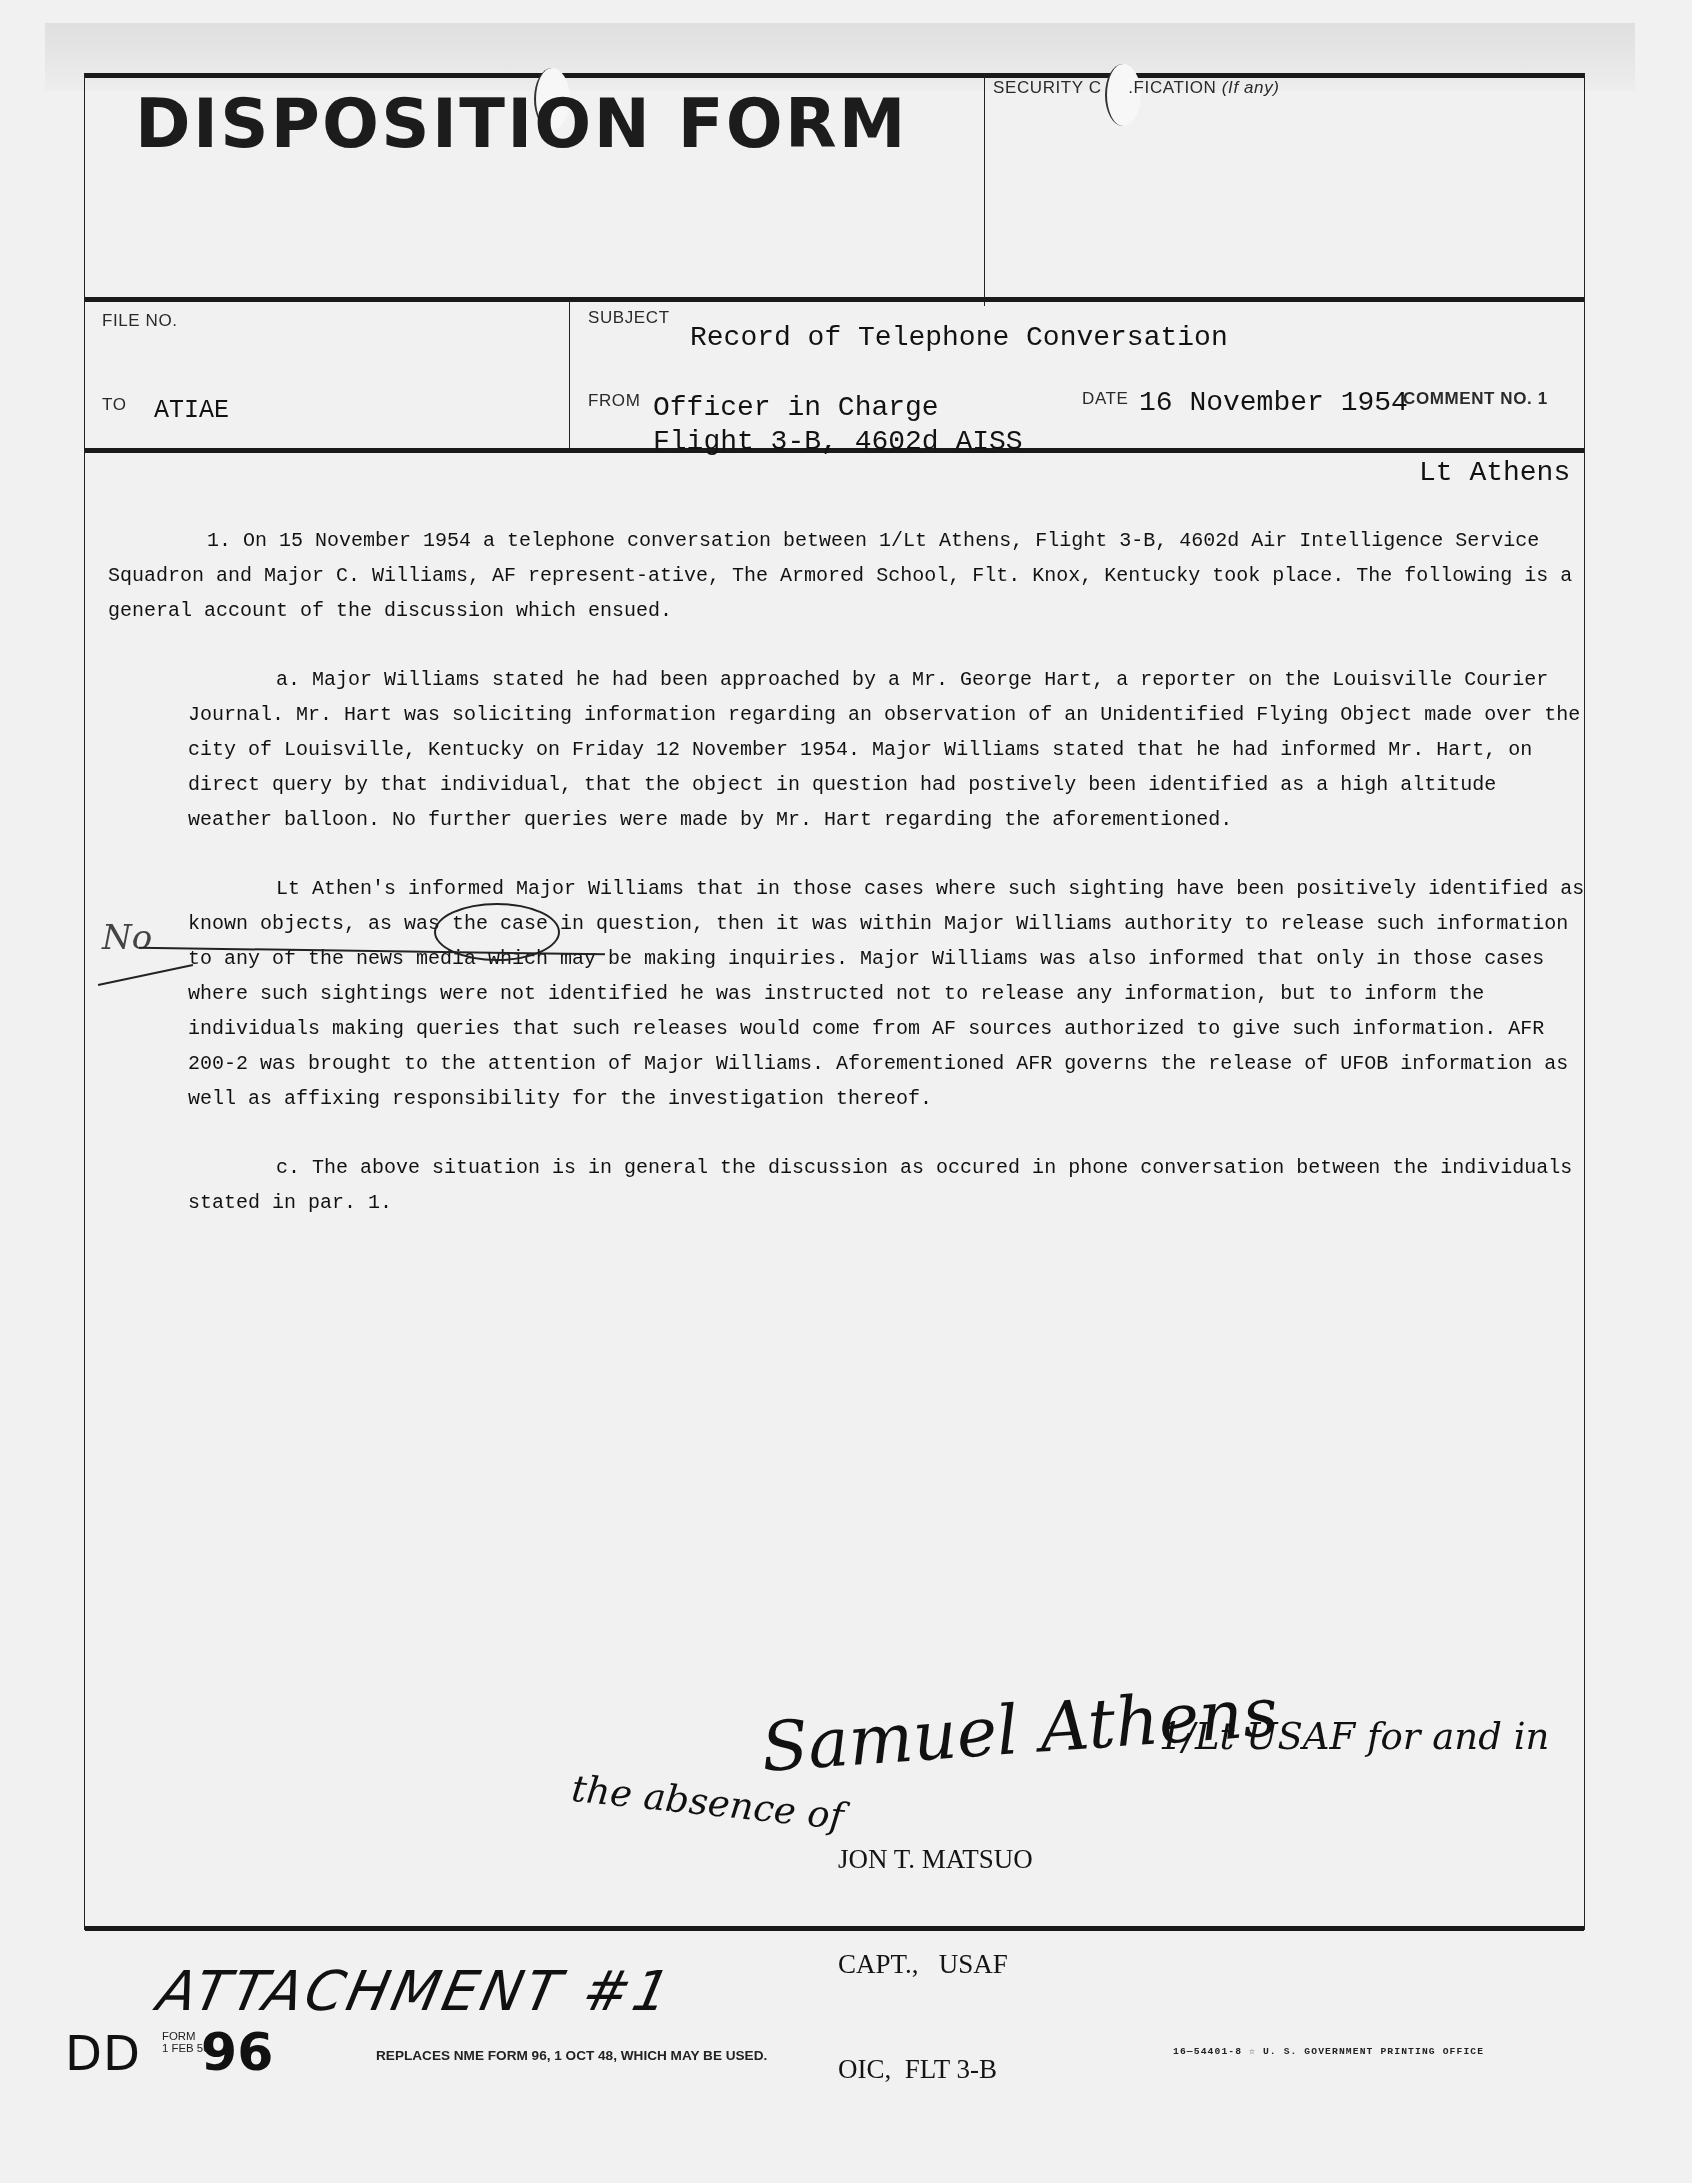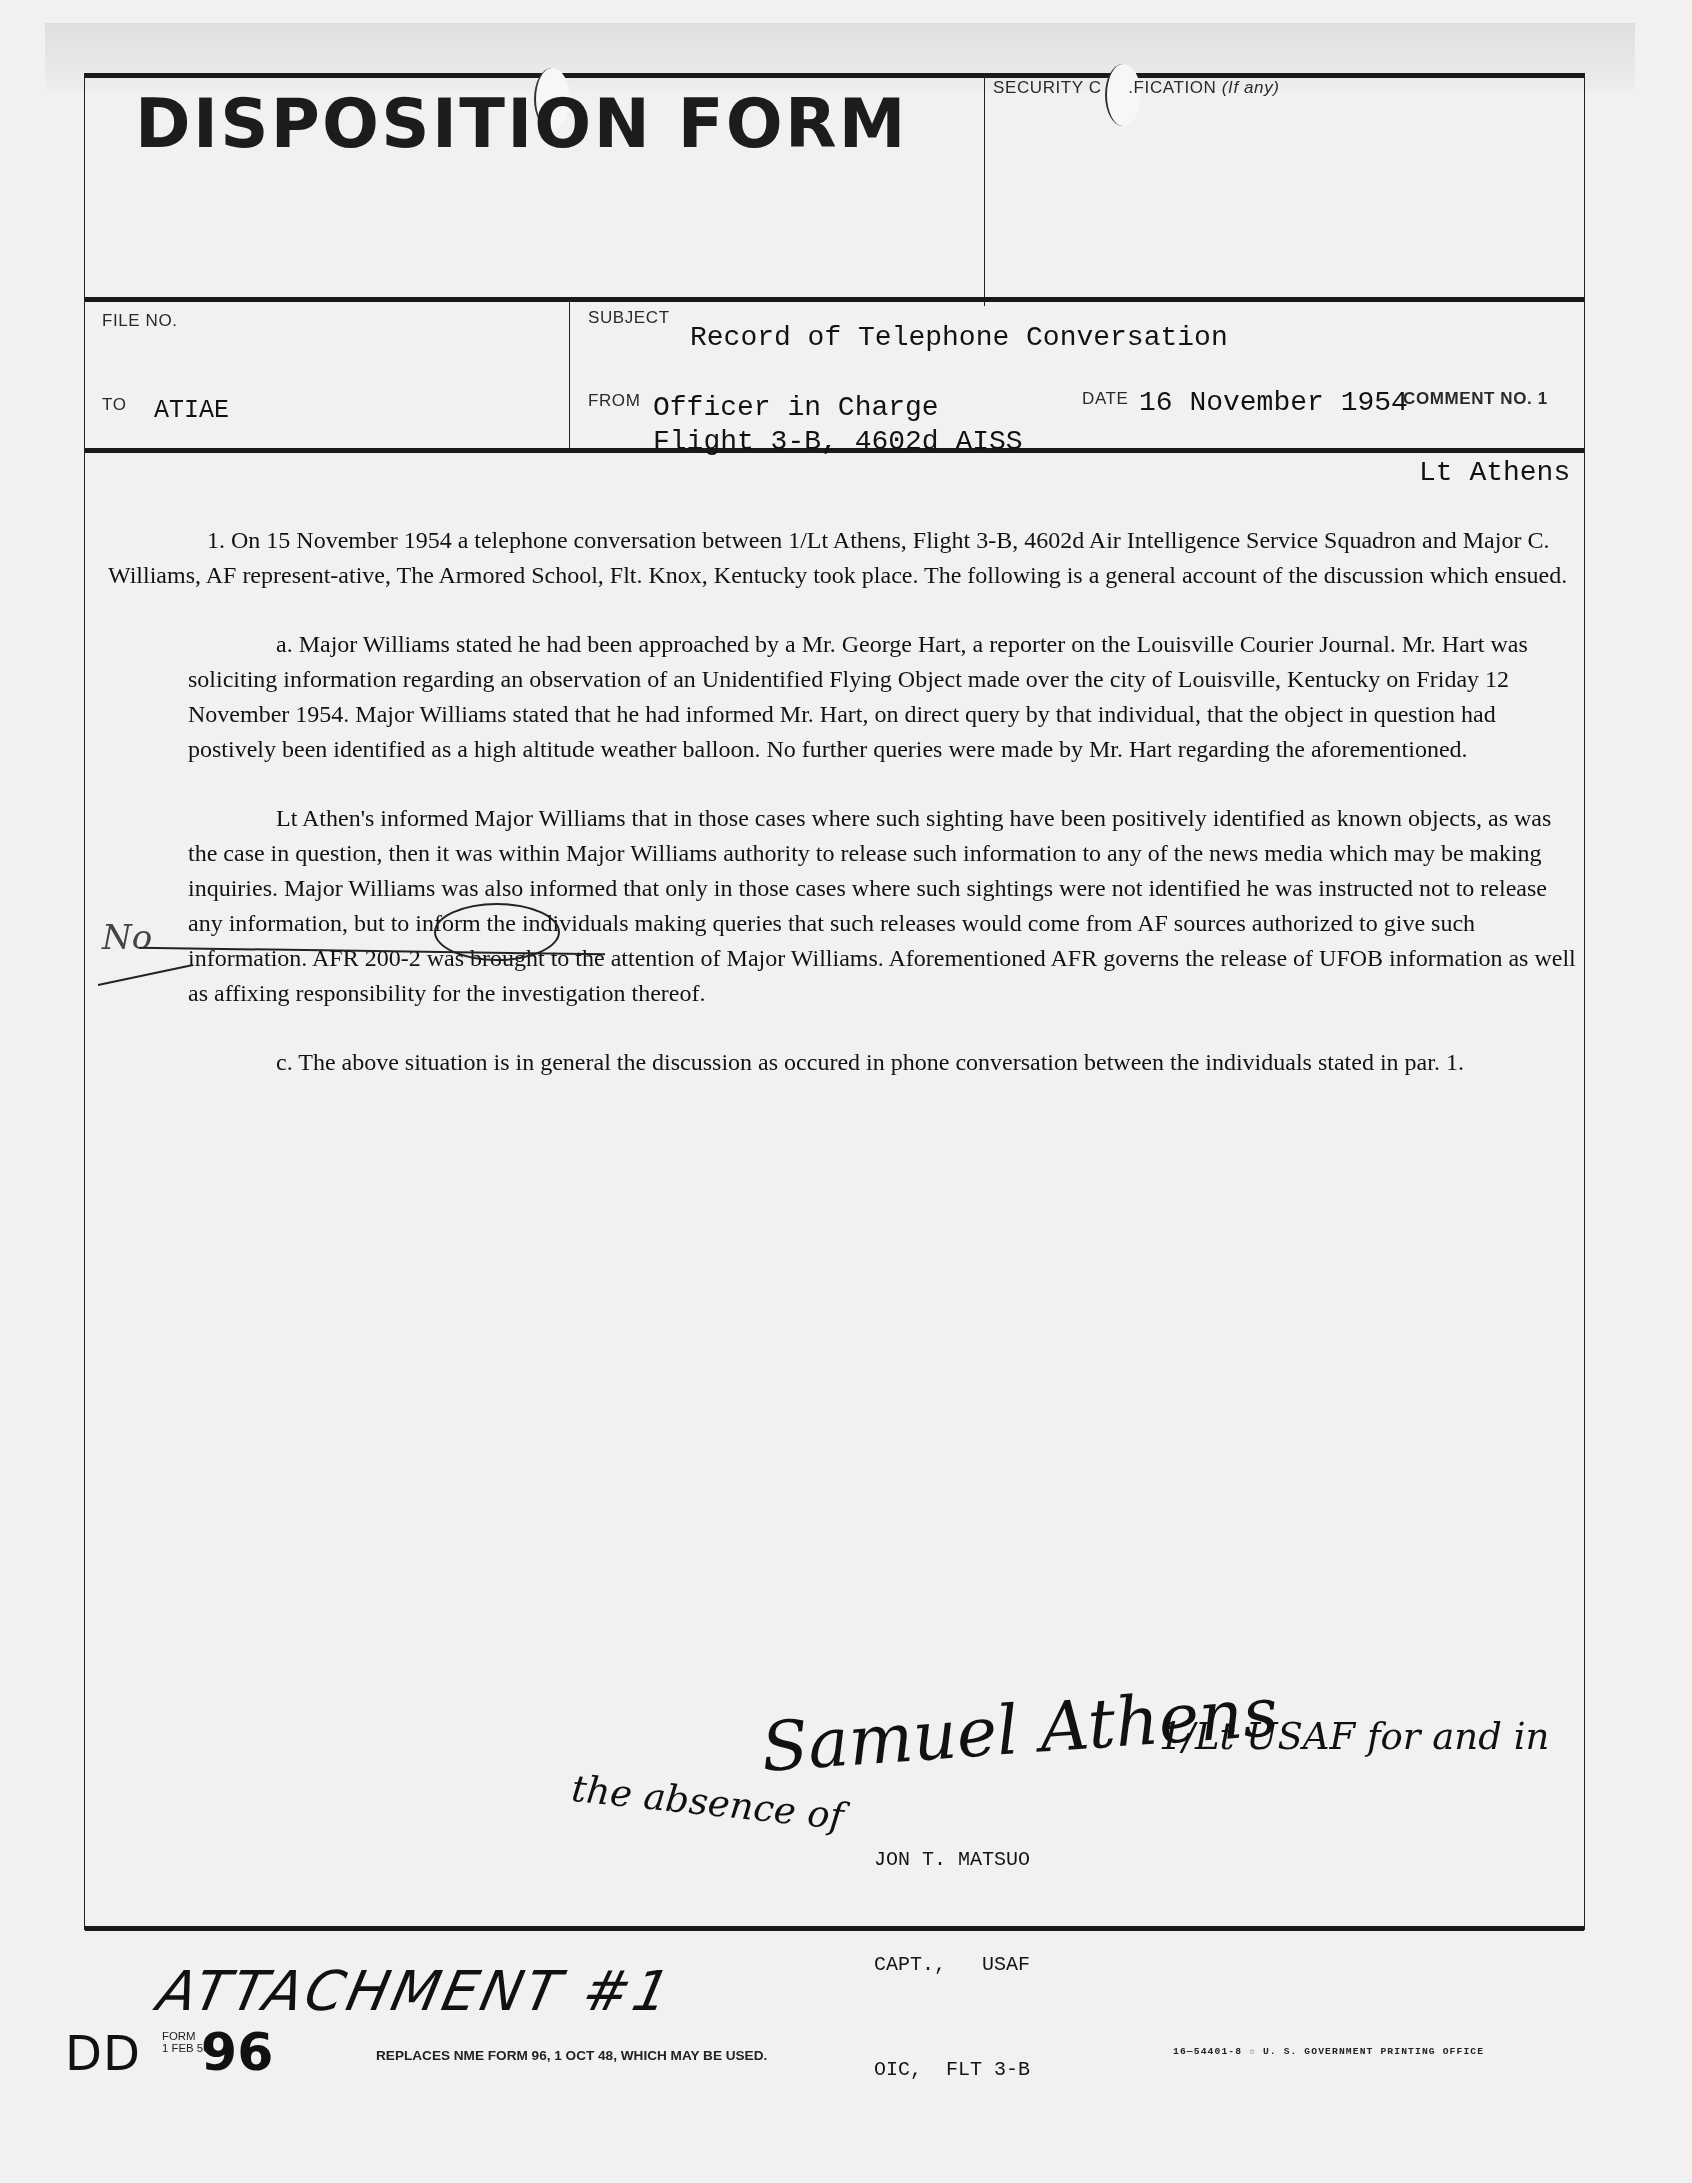--- a/index.html
+++ b/index.html
@@ -41,30 +41,30 @@
     border-left: 2.8px solid #333; border-radius: 50%;
     background: #f7f7f7;
   }
   .typed {
     position: absolute;
     font-family: "Liberation Mono", "DejaVu Sans Mono", monospace;
     font-size: 28px; color: #121212; white-space: pre;
   }
   .body-text {
     position: absolute; left: 108px; top: 523px; width: 1477px;
-    font-family: Liberation Serif, serif;
-    font-size: 24px; line-height: 35px; color: #121212;
+    font-family: Liberation Mono, monospace;
+    font-size: 20px; line-height: 35px; color: #121212;
   }
   .para { margin: 0 0 34px 0; white-space: pre-line; }
   .indent-1 { text-indent: 99px; }
   .sub { padding-left: 80px; }
   .sub-indent { text-indent: 88px; }
   .sig-block {
-    position: absolute; left: 874px; top: 1772px;
-    font-family: Liberation Mono, monospace; font-size: 20px; line-height: 35px;
+    position: absolute; left: 838px; top: 1772px;
+    font-family: Liberation Serif, serif; font-size: 27px; line-height: 35px;
     white-space: pre;
   }
   .signature {
     position: absolute; left: 761px; top: 1690px;
     font-family: "DejaVu Serif", serif; font-style: italic;
     font-size: 68px; color: #111; transform: rotate(-4deg);
   }
   .sig-note {
     position: absolute; left: 1159px; top: 1715px;
     font-family: "DejaVu Serif", serif; font-style: italic;

